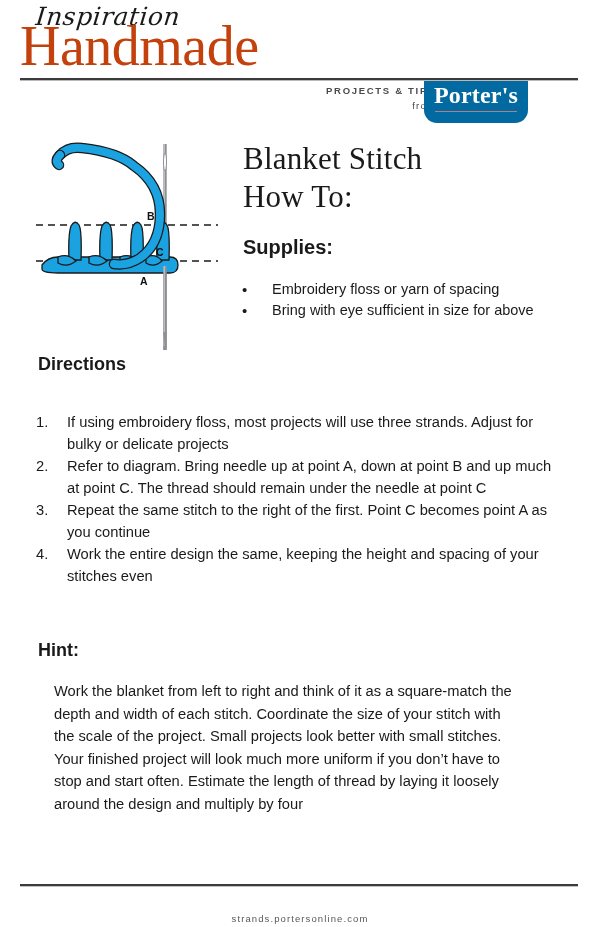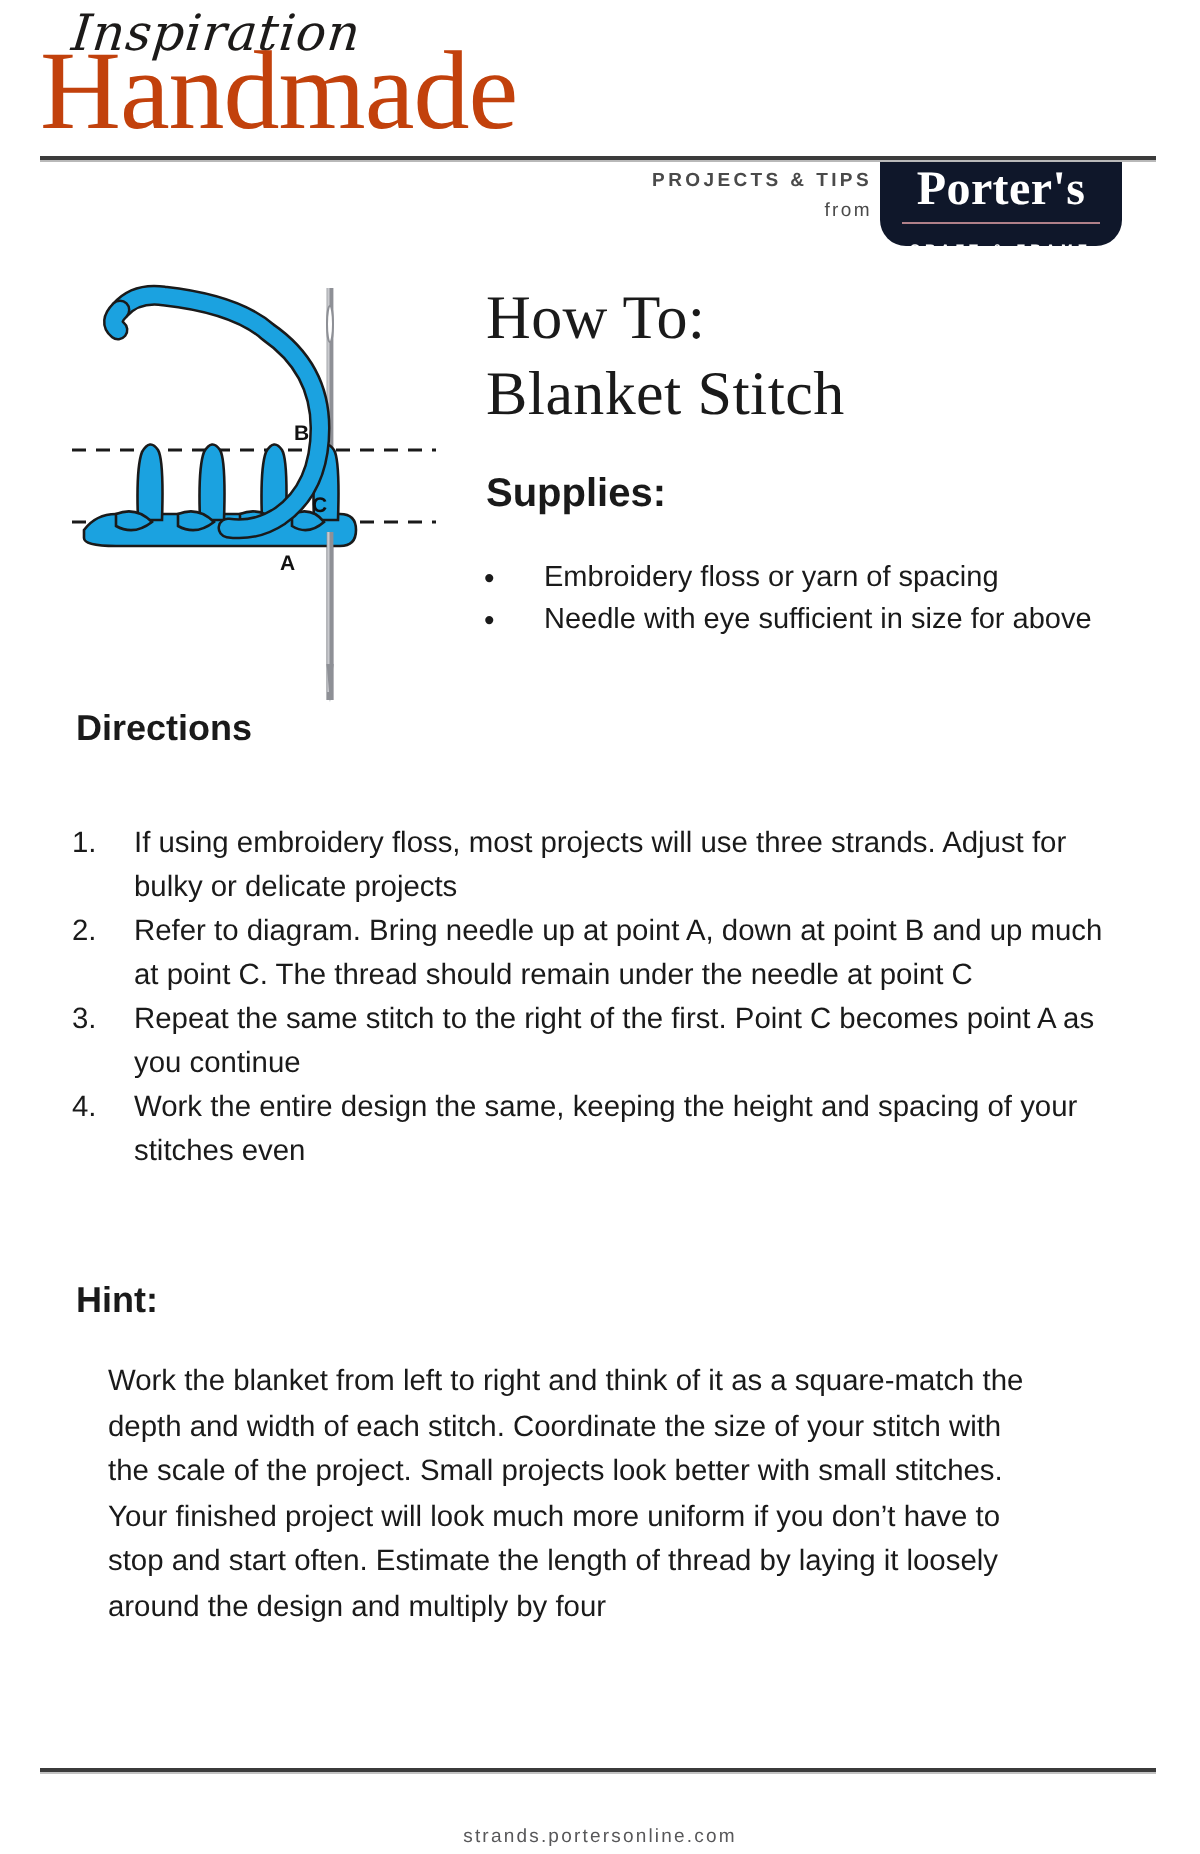--- a/index.html
+++ b/index.html
@@ -80,25 +80,25 @@
   #projects-tips-block .pt-line2 {
     font-size: 9.5px;
     letter-spacing: 1.2px;
     color: #4a4a4a;
     display: block;
     margin-top: 2px;
   }
 
   #porters-logo {
     position: absolute;
-    left: 440px;
+    left: 424px;
     top: 81px;
-    width: 121px;
+    width: 104px;
     height: 42px;
-    background: #0f172a;
+    background: #0369a1;
     border-bottom-left-radius: 13px;
     border-bottom-right-radius: 13px;
     overflow: hidden;
   }
   #porters-wordmark {
     position: absolute;
     left: 0; right: 0;
     top: 1px;
     text-align: center;
     font-family: "Liberation Serif", "DejaVu Serif", serif;
@@ -327,34 +327,34 @@
     <line x1="136.2" y1="134" x2="136.2" y2="214" stroke="#c9cace" stroke-width="1.1"></line>
     <polygon points="135.3,200 138.7,200 137,219" fill="#8e9096"></polygon>
   </g>
 
   <text x="119" y="88" font-family="Liberation Sans, sans-serif" font-size="10.5" font-weight="bold" fill="#111111">B</text>
   <text x="128" y="124" font-family="Liberation Sans, sans-serif" font-size="10.5" font-weight="bold" fill="#111111">C</text>
   <text x="112" y="153" font-family="Liberation Sans, sans-serif" font-size="10.5" font-weight="bold" fill="#111111">A</text>
 </svg>
 
 <div id="howto-block">
+  <div class="howto-line">Blanket Stitch</div>
   <div class="howto-line">How To:</div>
-  <div class="howto-line">Blanket Stitch</div>
 </div>
 
 <div id="supplies-heading">Supplies:</div>
 
 <ul id="supplies-list">
   <li>
     <span class="bullet">•</span>
     <span>Embroidery floss or yarn of spacing</span>
   </li>
   <li>
     <span class="bullet">•</span>
-    <span>Needle with eye sufficient in size for above</span>
+    <span>Bring with eye sufficient in size for above</span>
   </li>
 </ul>
 
 <div id="directions-heading">Directions</div>
 
 <ol id="directions-list">
   <li>
     <span class="num">1.</span>
     <span>If using embroidery floss, most projects will use three strands. Adjust for bulky or delicate projects</span>
   </li>

